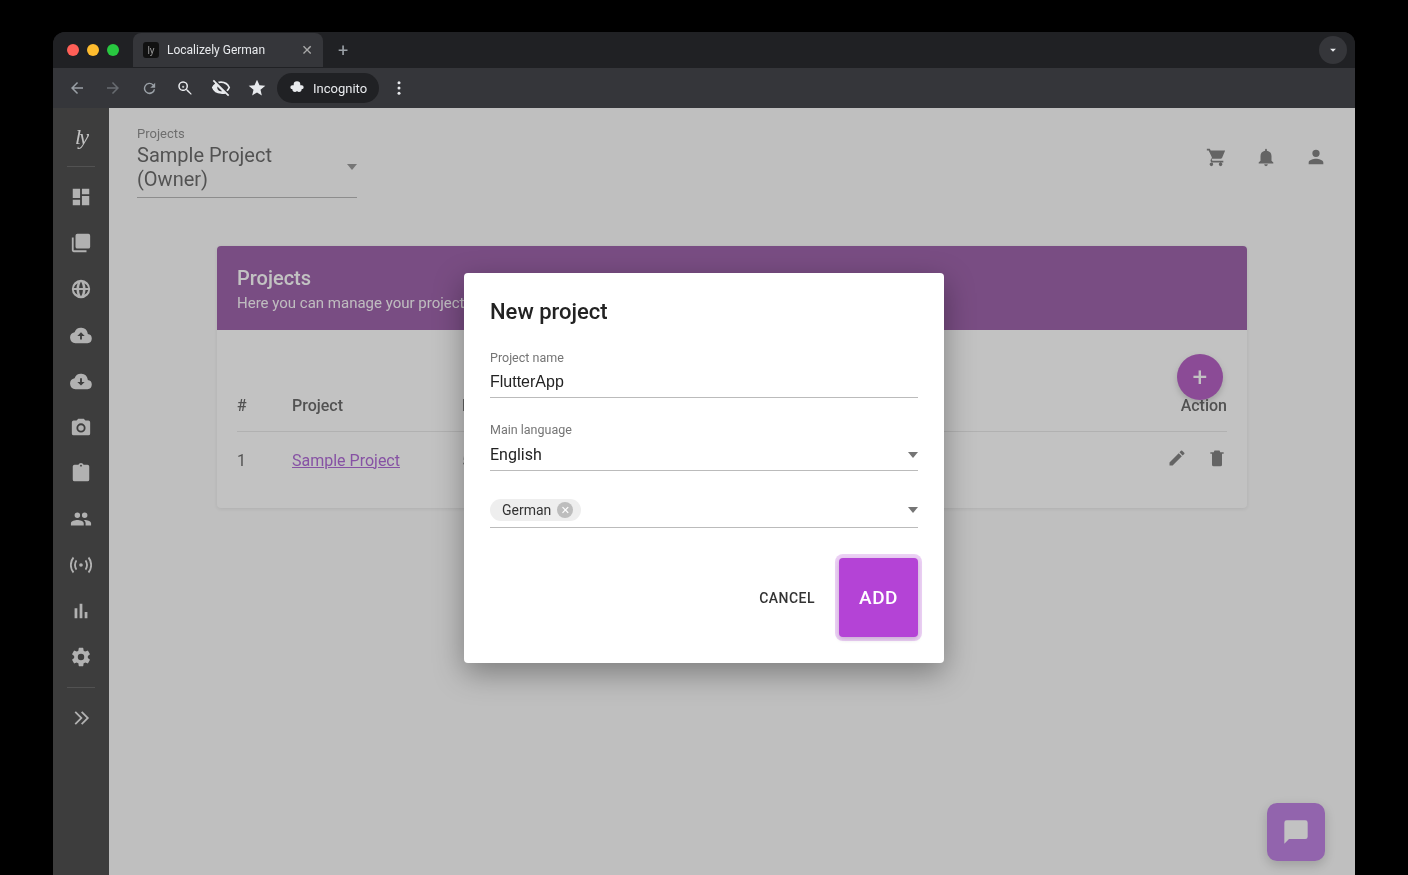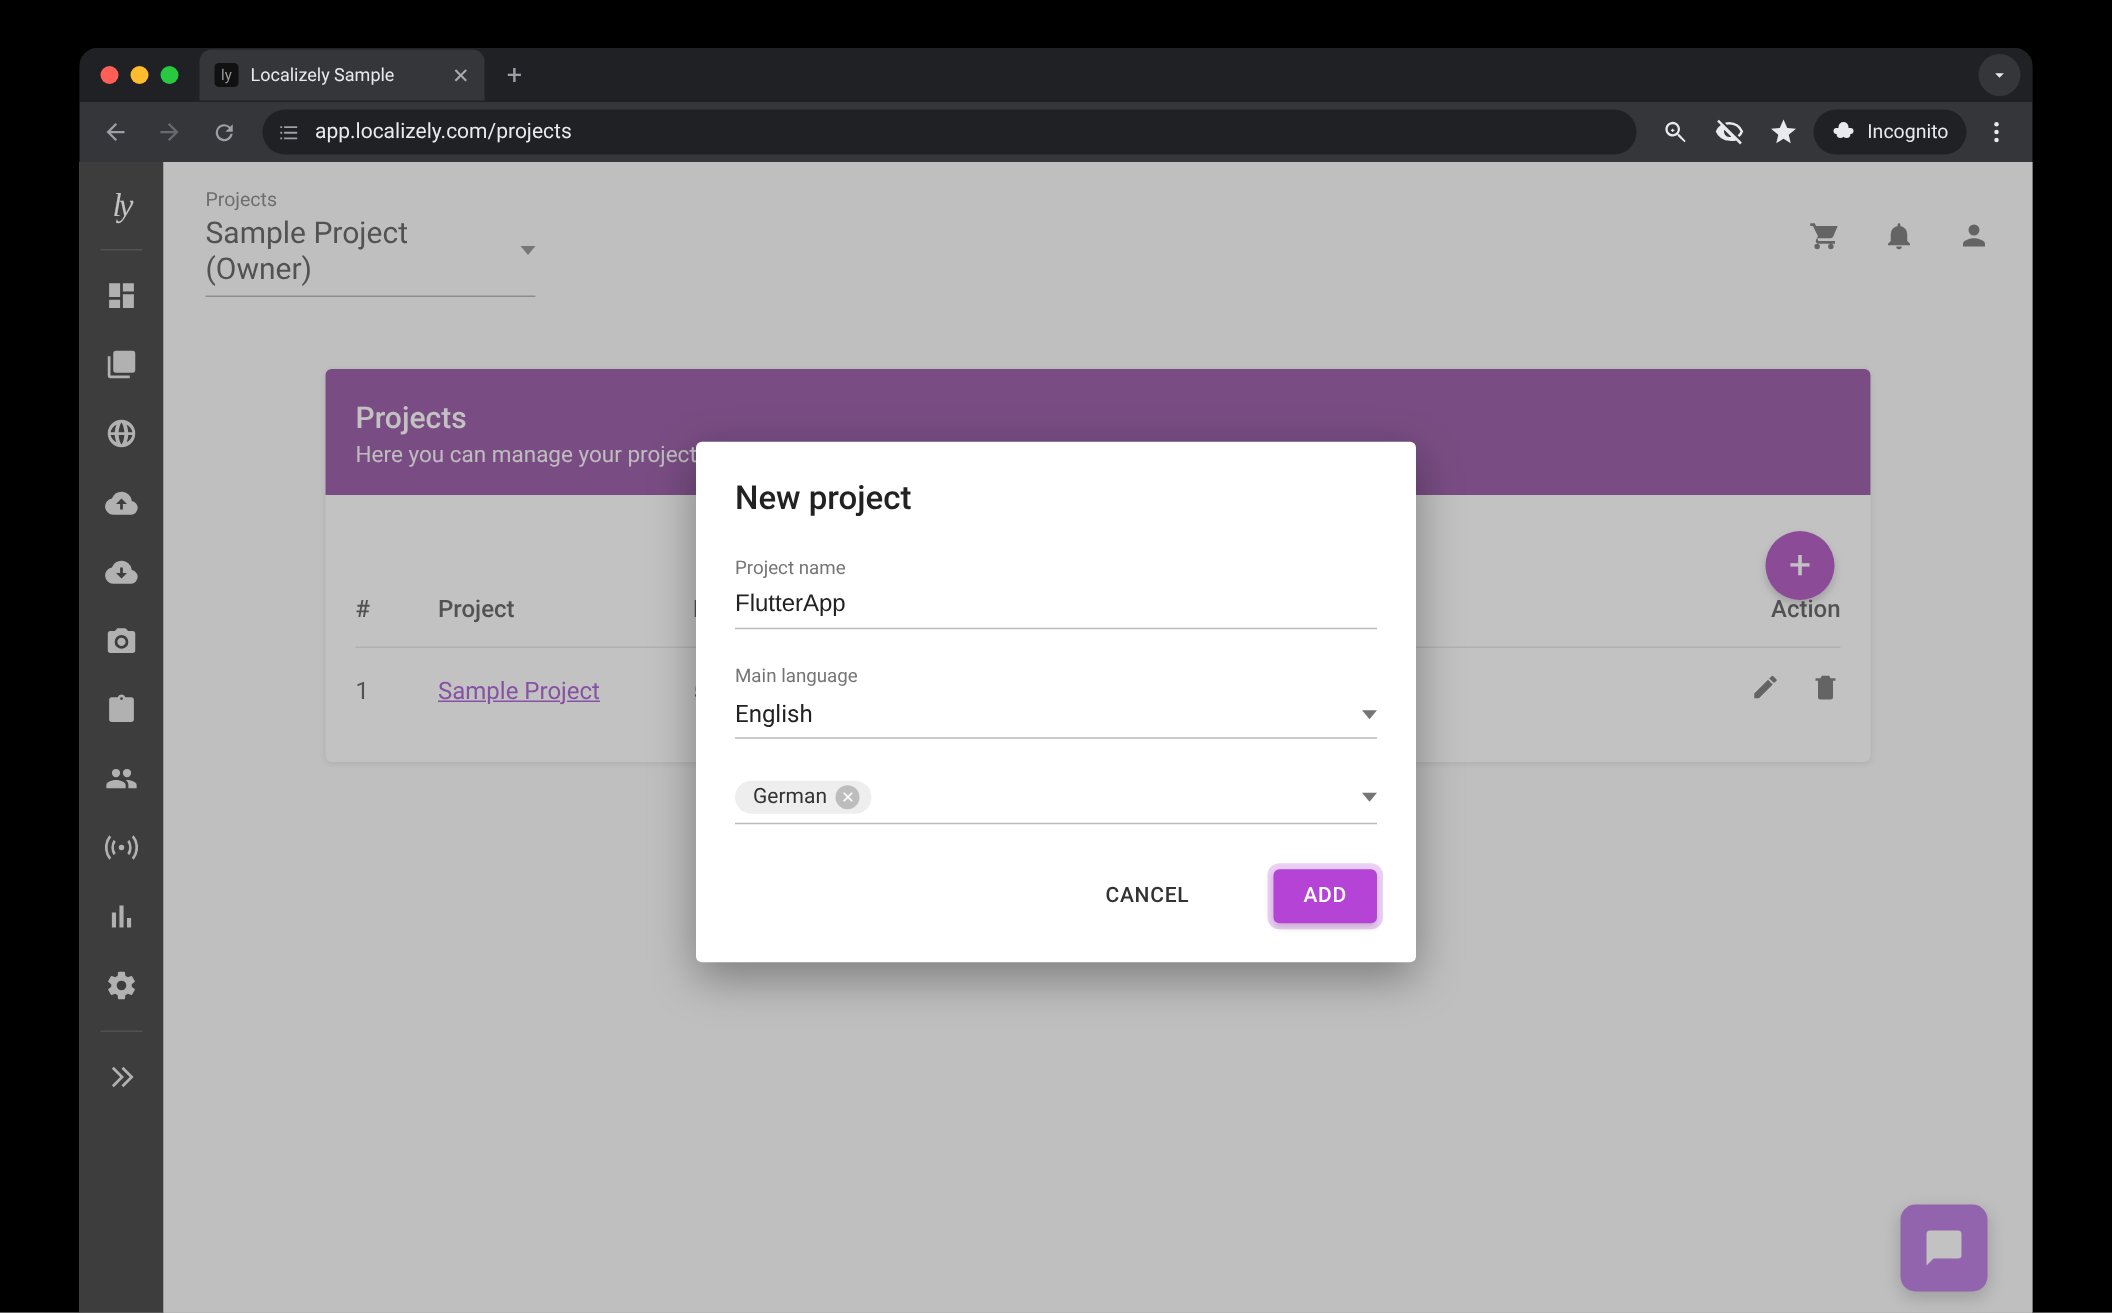--- a/index.html
+++ b/index.html
@@ -264,25 +264,24 @@
   .modal-actions {
     display:flex;justify-content:flex-end;gap:14px;margin-top:30px;align-items:center;
   }
   .btn-text {
     font-size:14px;font-weight:500;color:#333;letter-spacing:0.5px;
     padding:8px 10px;
   }
   .btn-primary {
     background:#b443d6;
     color:#fff;
-    font-size:14px;font-weight:500;letter-spacing:0.5px;
-    padding:10px 20px;
+    font-size:19px;font-weight:500;letter-spacing:0.5px;
+    padding:28px 20px;
     border-radius:4px;
     box-shadow:0 0 0 4px rgba(180,67,214,0.25), 0 2px 5px rgba(0,0,0,0.2);
-    margin-left:32px;
   }
   .chat-fab {
     position:absolute;
     right:30px;bottom:30px;
     width:58px;height:58px;border-radius:10px;
     background:#a855d9;
     display:flex;align-items:center;justify-content:center;
     color:#fff;
     box-shadow:0 4px 12px rgba(0,0,0,0.25);
   }
@@ -301,21 +300,21 @@
 <div class="browser-window">
 
   <div class="tab-bar">
     <div class="traffic-lights">
       <div class="traffic-light tl-red"></div>
       <div class="traffic-light tl-yellow"></div>
       <div class="traffic-light tl-green"></div>
     </div>
     <div class="tab">
       <div class="favicon">ly</div>
-      <span>Localizely Sample</span>
+      <span>Localizely German</span>
       <span class="close">✕</span>
     </div>
     <div class="new-tab">+</div>
     <div class="spacer"></div>
     <div class="tab-menu">
       <svg viewBox="0 0 24 24" width="14" height="14" fill="#e8eaed">
           <path d="M7 10l5 5 5-5z"></path>
         </svg>
     </div>
   </div>
@@ -328,26 +327,20 @@
     </div>
     <div class="tb-btn disabled">
       <svg viewBox="0 0 24 24" width="18" height="18" fill="currentColor">
           <path d="M4 11h12.17l-5.59-5.59L12 4l8 8-8 8-1.41-1.41L16.17 13H4z"></path>
         </svg>
     </div>
     <div class="tb-btn">
       <svg viewBox="0 0 24 24" width="17" height="17" fill="currentColor">
           <path d="M17.65 6.35A8 8 0 1 0 19.93 13H17.9a6 6 0 1 1-1.42-5.24L13 11h7V4l-2.35 2.35z"></path>
         </svg>
-    </div>
-    <div class="address-bar">
-      <svg viewBox="0 0 24 24" width="15" height="15" fill="#9aa0a6">
-          <path d="M3 5h2v2H3zm4 0h14v2H7zm-4 6h2v2H3zm4 0h14v2H7zm-4 6h2v2H3zm4 0h14v2H7z"></path>
-        </svg>
-      <span class="url">app.localizely.com/projects</span>
     </div>
     <div class="tb-btn">
       <svg viewBox="0 0 24 24" width="18" height="18" fill="#e8eaed">
           <path d="M15.5 14h-.79l-.28-.27a6.5 6.5 0 1 0-.7.7l.27.28v.79L20 21l1-1zm-6 0a4.5 4.5 0 1 1 0-9 4.5 4.5 0 0 1 0 9zm.5-5h-1v1H8v1h1v1h1v-1h1v-1h-1z"></path>
         </svg>
     </div>
     <div class="tb-btn">
       <svg viewBox="0 0 24 24" width="20" height="20" fill="#e8eaed">
           <path d="M12 6a9.77 9.77 0 0 1 8.82 5.5 9.9 9.9 0 0 1-2.4 3.12l1.42 1.42A11.8 11.8 0 0 0 23 11.5 11.8 11.8 0 0 0 12 4c-1.3 0-2.55.22-3.72.62l1.58 1.58A8 8 0 0 1 12 6zM2.1 3.51 3.51 2.1 21.9 20.49l-1.41 1.41-3.15-3.15A11.7 11.7 0 0 1 12 19 11.8 11.8 0 0 1 1 11.5a11.8 11.8 0 0 1 4.06-5.03zM12 16a4.5 4.5 0 0 0 1.4-.22l-5.68-5.68A4.5 4.5 0 0 0 12 16z"></path>
         </svg>

